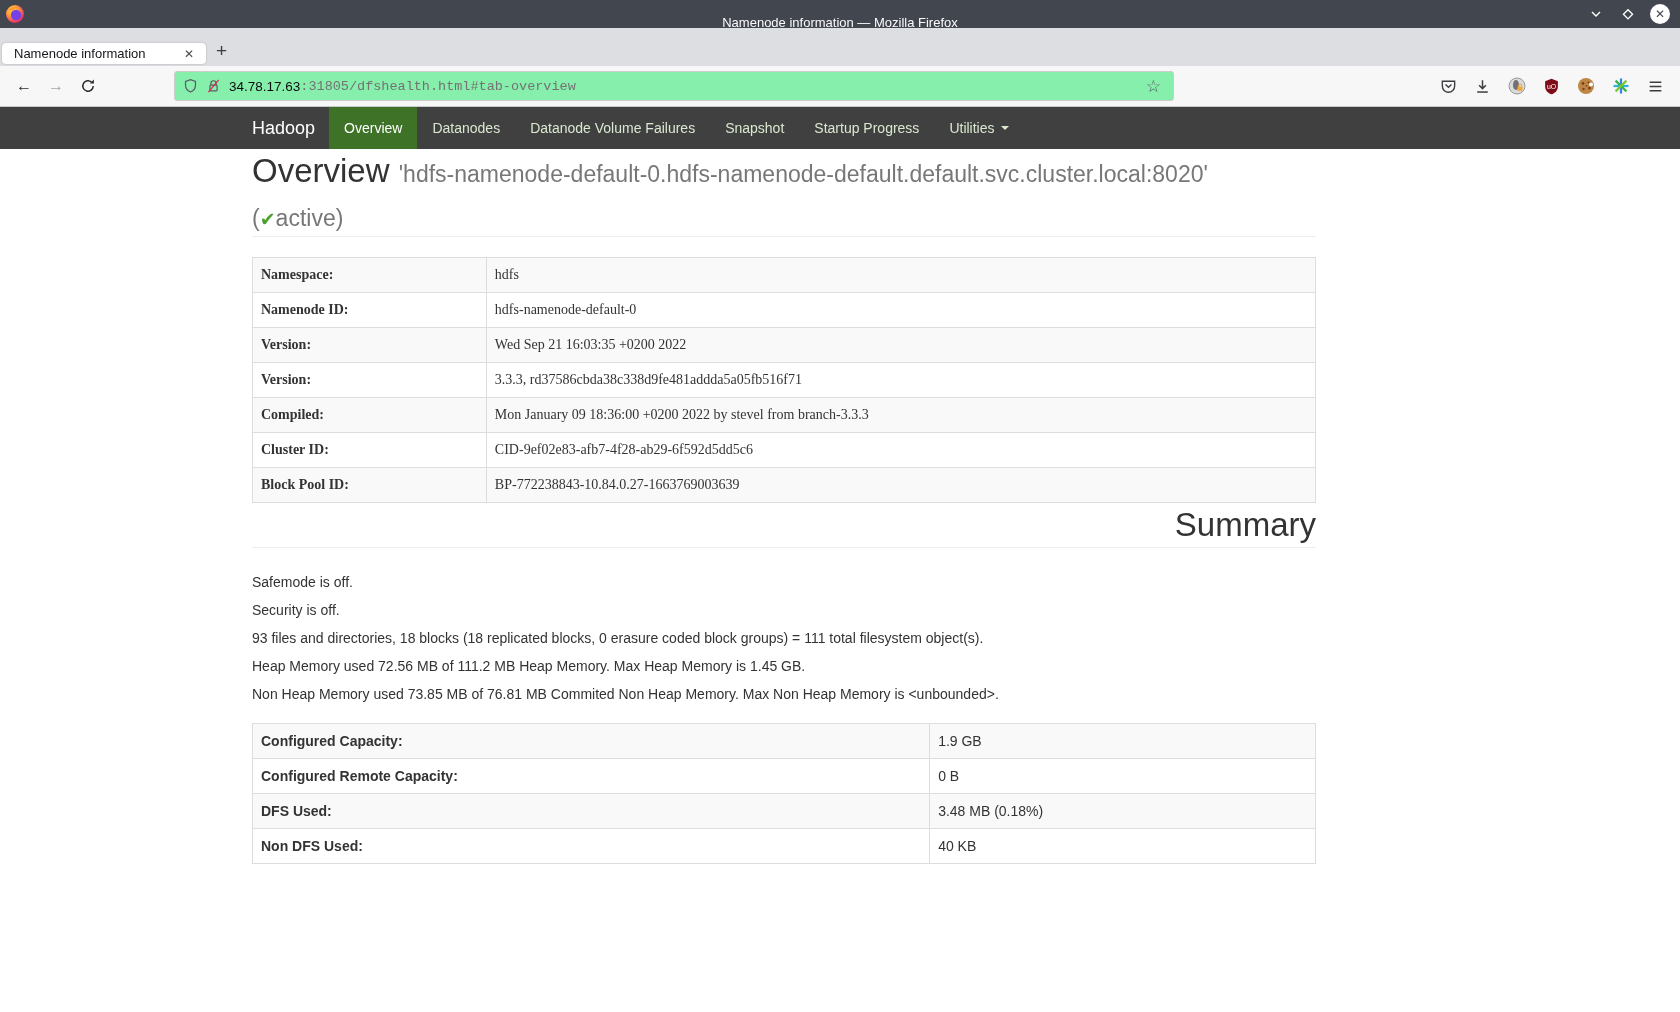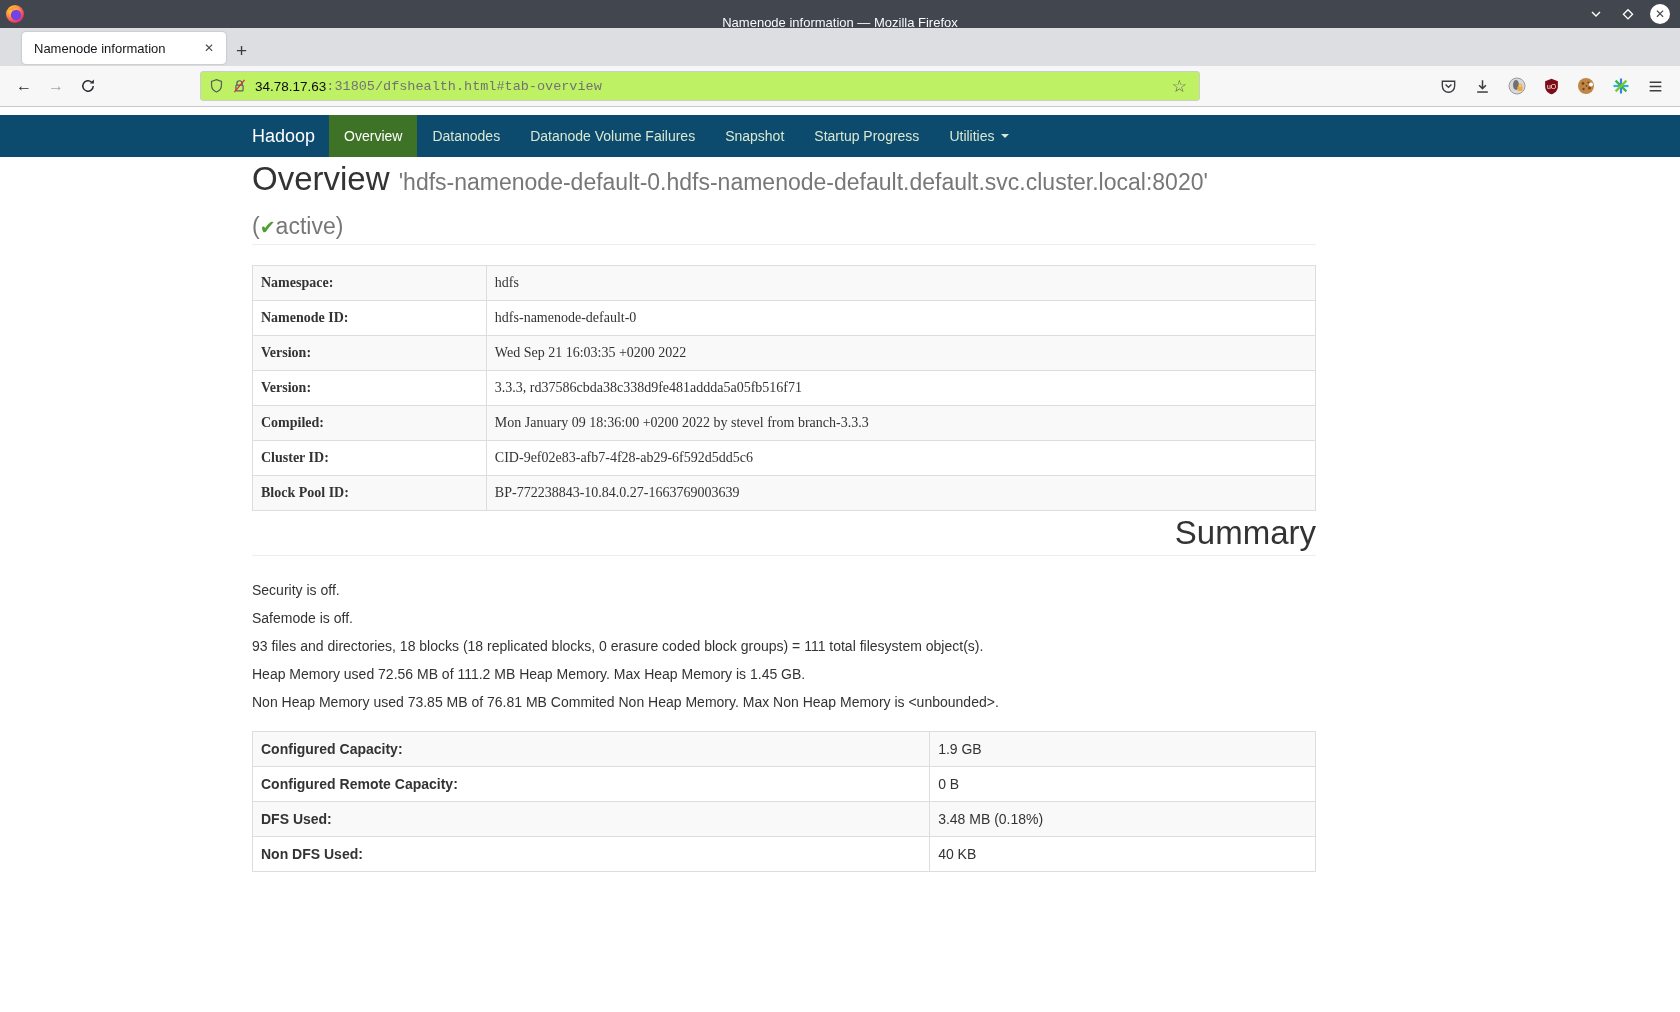--- a/index.html
+++ b/index.html
@@ -20,52 +20,52 @@
   }
   .win-controls { margin-left: auto; display: flex; align-items: center; gap: 12px; padding-right: 10px; z-index: 2; }
   .win-btn { width: 20px; height: 20px; display: flex; align-items: center; justify-content: center; cursor: default; }
   .close-circle { width: 20px; height: 20px; border-radius: 50%; background: #fff; display: flex; align-items: center; justify-content: center; color: #42464e; font-size: 12px; font-weight: bold; }
 
   
   .tabstrip {
     height: 38px; background: #dddee1; display: flex; align-items: flex-end; padding: 0 2px;
   }
   .tab {
-    width: 204px; height: 32px; margin: 0 0 2px 20px; background: #fff; border-radius: 4px;
+    width: 204px; height: 21px; margin: 0 0 2px 0; background: #fff; border-radius: 4px;
     box-shadow: 0 0 2px rgba(0,0,0,.25);
     display: flex; align-items: center; padding: 0 8px 0 12px; font-size: 13px; color: #15141a;
   }
   .tab .tab-label { flex: 1; white-space: nowrap; overflow: hidden; }
   .tab-close { color: #4a4a4f; font-size: 12px; padding: 2px 4px; }
   .newtab-btn { font-size: 19px; color: #3b3b40; padding: 0 10px 4px 10px; }
 
   
   .toolbar {
     height: 41px; background: #f7f7f8; border-bottom: 1px solid #c9c9cb;
     display: flex; align-items: center;
   }
   .nav-btn { font-size: 16px; color: #2a2a2e; width: 32px; text-align: center; }
   .nav-btn.disabled { color: #a6a6a8; }
   .nav-btn.back { margin-left: 8px; }
   .urlbar {
-    margin-left: 96px; width: 1000px; height: 30px; background: #bef264;
+    margin-left: 70px; width: 1000px; height: 30px; background: #86efac;
     border: 1px solid #ccc; border-radius: 3px; display: flex; align-items: center;
     padding: 0 8px; font-size: 13.5px;
   }
   .urlbar .icn { display: flex; align-items: center; margin-right: 8px; color: #5b5b66; }
   .url-host { color: #0c0c0d; }
   .url-path { color: #737373; flex: 1; white-space: nowrap; overflow: hidden; font-family: Liberation Mono, monospace; }
   .star { color: #5b5b66; font-size: 17px; padding: 0 4px; }
   .toolbar-right { margin-left: auto; display: flex; align-items: center; gap: 17px; padding-right: 16px; }
   .tb-icon { display: flex; align-items: center; color: #3d3d40; }
 
   
   .page { background: #fff; }
   .navbar {
-    margin-top: 8px; height: 42px; background: #0c4a6e; display: flex; align-items: stretch;
+    height: 42px; background: #404040; display: flex; align-items: stretch;
     font-size: 14px;
   }
   .navbar .brand {
     margin-left: 252px; color: #fff; font-size: 18px; display: flex; align-items: center;
     padding-right: 14px;
   }
   .nav-item {
     display: flex; align-items: center; padding: 0 15px; color: #d9e8d0; cursor: pointer;
   }
   .nav-item.active { background: #3e7226; color: #fff; }
@@ -294,22 +294,22 @@
           <td>BP-772238843-10.84.0.27-1663769003639</td>
         </tr>
       </tbody>
     </table>
 
     <h1 class="page-h h-summary">Summary</h1>
 
     <hr class="rule rule-2">
 
     <div class="summary-text">
+      <p>Safemode is off.</p>
       <p>Security is off.</p>
-      <p>Safemode is off.</p>
       <p>93 files and directories, 18 blocks (18 replicated blocks, 0 erasure coded block groups) = 111 total filesystem object(s).</p>
       <p>Heap Memory used 72.56 MB of 111.2 MB Heap Memory. Max Heap Memory is 1.45 GB.</p>
       <p>Non Heap Memory used 73.85 MB of 76.81 MB Commited Non Heap Memory. Max Non Heap Memory is &lt;unbounded&gt;.</p>
     </div>
 
     <table class="kv tbl-2">
       <tbody>
         <tr>
           <td class="k">Configured Capacity:</td>
           <td>1.9 GB</td>

